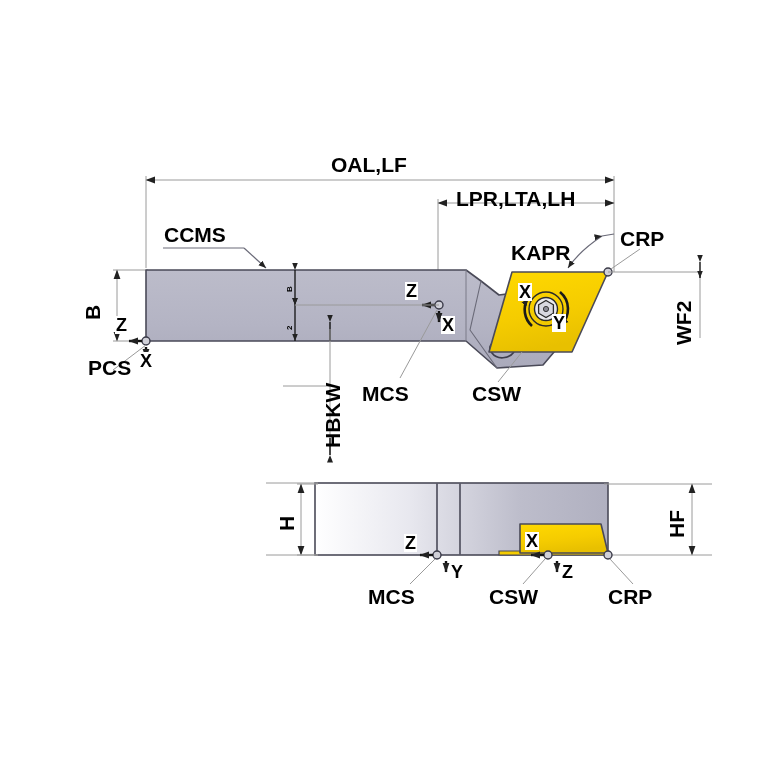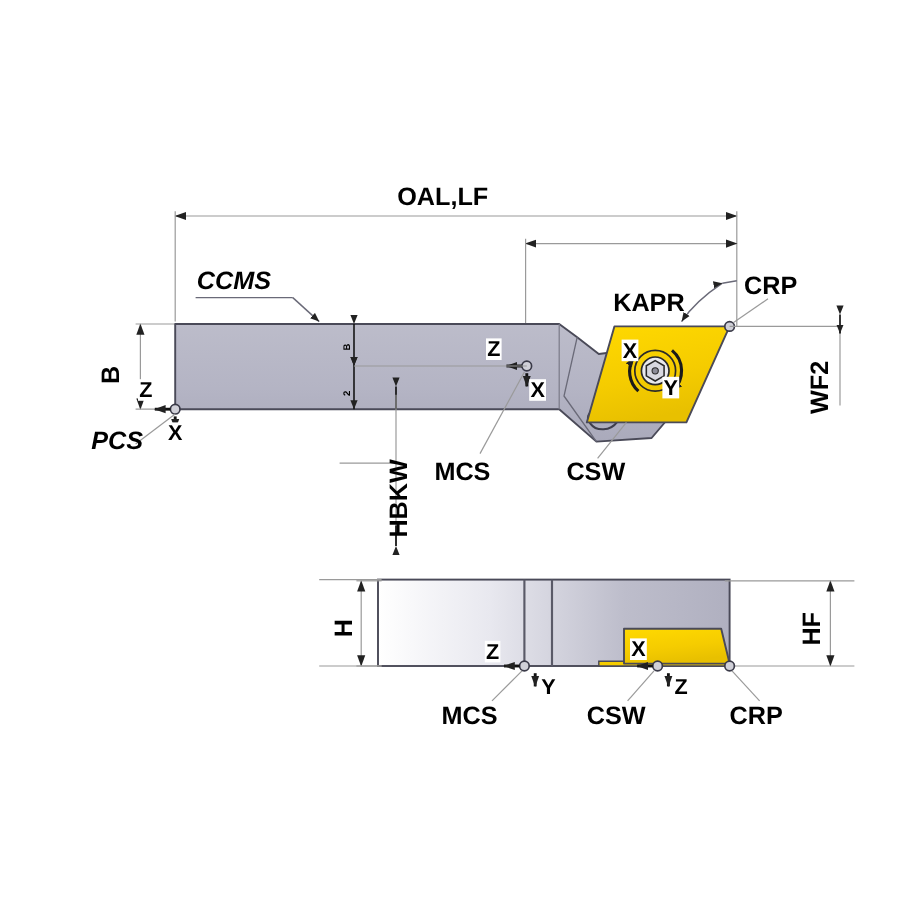--- a/index.html
+++ b/index.html
@@ -214,41 +214,42 @@
     </g>
 
     <g>
       <circle cx="608" cy="555" r="4" fill="#d0d0d8" stroke="#3a3a48" stroke-width="1.4"></circle>
       <line x1="610" y1="559" x2="633" y2="584" stroke="#9a9a9a" stroke-width="1"></line>
     </g>
   </svg>
 
   <div class="lbl lbl-lg" style="left:331px; top:154px;">OAL,LF</div>
 
+  <div class="lbl lbl-lg" style="left:456px; top:188px;">LPR,LTA,LH</div>
 
   <div class="lbl lbl-lg rot90ccw" style="left:82px; top:320px;">B</div>
 
   <div class="lbl lbl-lg rot90ccw" style="left:673px; top:345px;">WF2</div>
 
   <div class="lbl lbl-lg rot90ccw" style="left:322px; top:448px;">HBKW</div>
 
   <div class="lbl lbl-tiny rot90ccw" style="left:286px; top:292px;">B</div>
   <div class="lbl lbl-tiny rot90ccw" style="left:286px; top:330px;">2</div>
 
-  <div class="lbl lbl-lg" style="left:164px; top:224px;font-style:italic;">CCMS</div>
+  <div class="lbl lbl-lg" style="left:164px; top:224px;">CCMS</div>
 
   <div class="lbl lbl-lg" style="left:511px; top:242px;">KAPR</div>
 
   <div class="lbl lbl-lg" style="left:620px; top:228px;">CRP</div>
 
   <div class="lbl lbl-lg" style="left:472px; top:383px;">CSW</div>
 
   <div class="lbl lbl-lg" style="left:362px; top:383px;">MCS</div>
 
-  <div class="lbl lbl-lg" style="left:76px; top:357px;font-style:italic;">PCS</div>
+  <div class="lbl lbl-lg" style="left:88px; top:357px;">PCS</div>
 
   <div class="lbl lbl-ax halo" style="left:115px; top:316px;">Z</div>
   <div class="lbl lbl-ax halo" style="left:139px; top:352px;">X</div>
 
   <div class="lbl lbl-ax halo" style="left:405px; top:282px;">Z</div>
   <div class="lbl lbl-ax halo" style="left:441px; top:316px;">X</div>
 
   <div class="lbl lbl-ax halo" style="left:518px; top:283px;">X</div>
   <div class="lbl lbl-ax halo" style="left:552px; top:314px;">Y</div>
 

